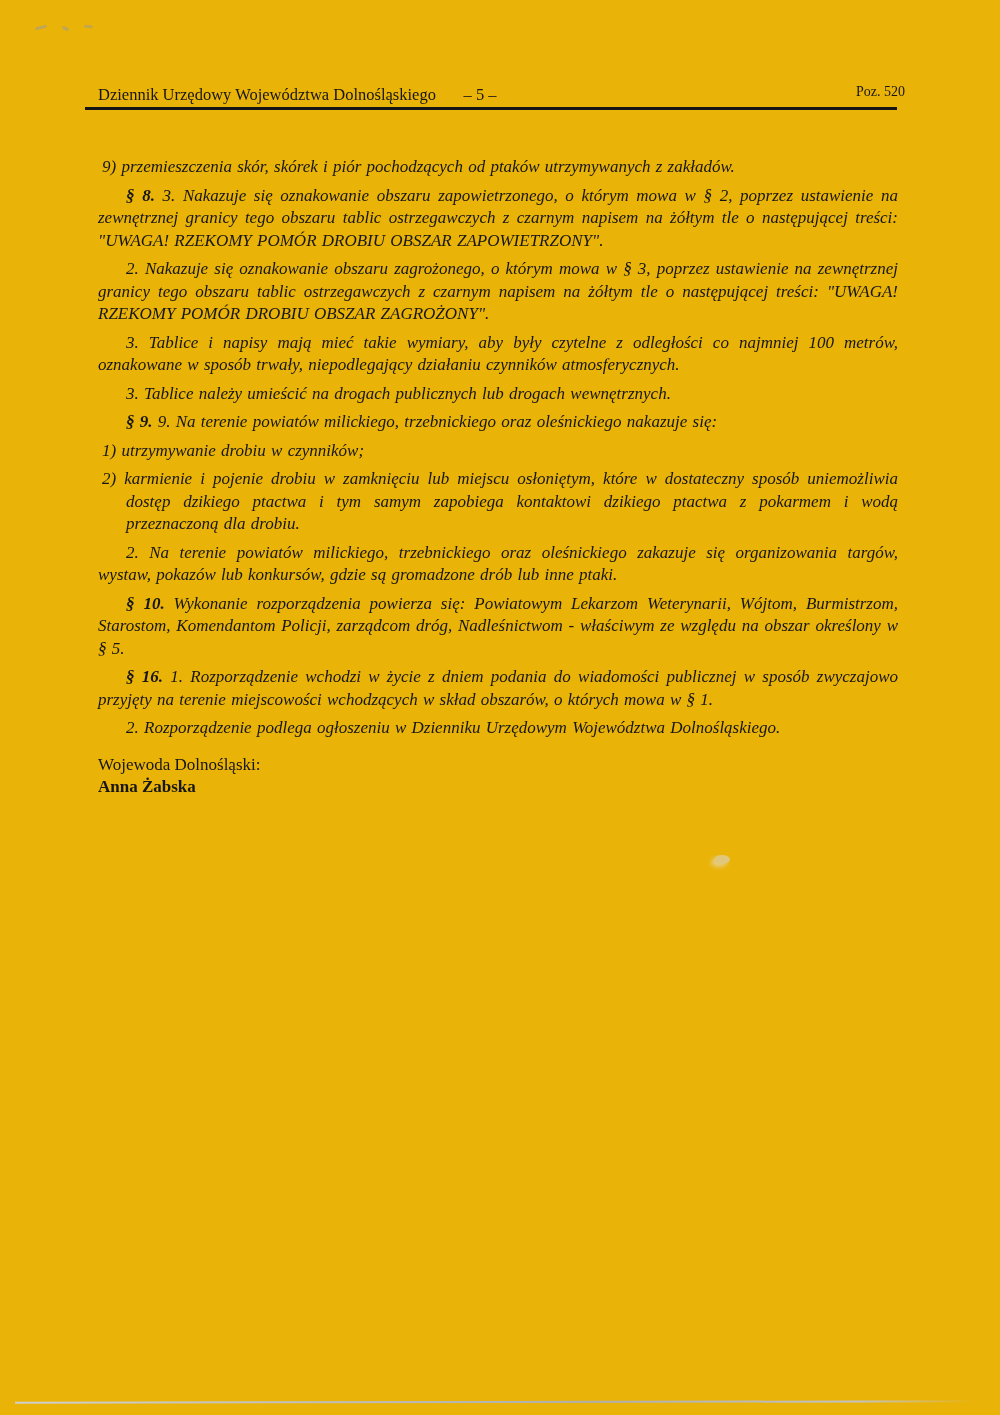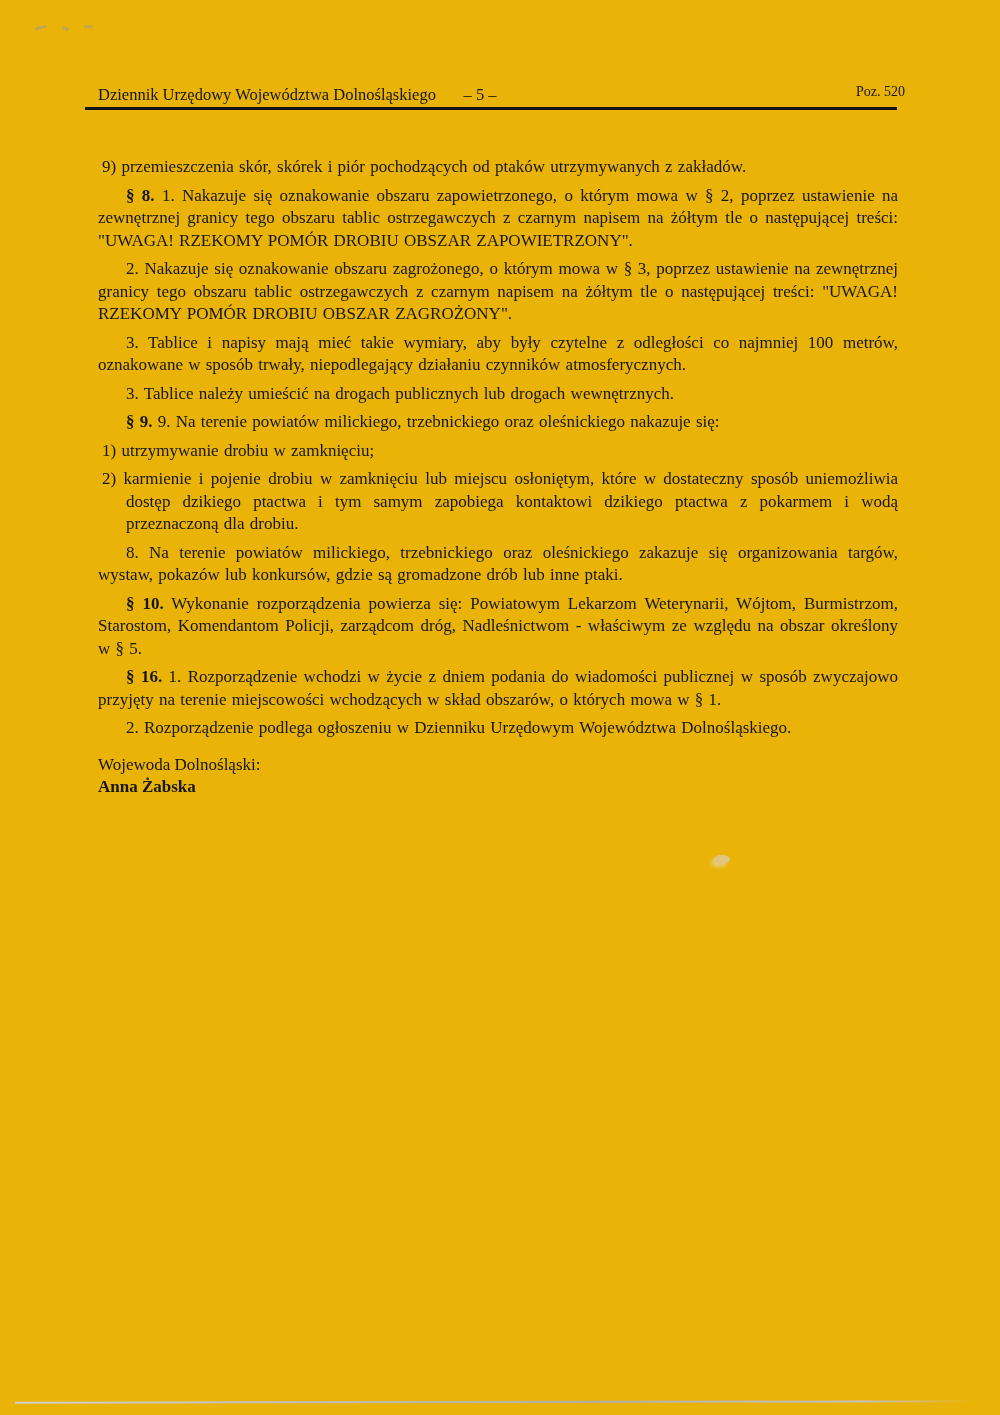--- a/index.html
+++ b/index.html
@@ -18,21 +18,21 @@
   .h-center { position: absolute; left: 380px; top: 85px; width: 200px; text-align: center; font-size: 16.5px; }
   .h-right  { position: absolute; right: 95px; top: 84px; font-size: 14px; white-space: nowrap; }
   .h-rule   { position: absolute; left: 85px; top: 107px; width: 812px; height: 3px; background: #151515; }
 
   
   .content {
     position: absolute; left: 98px; top: 156px; width: 800px;
     font-size: 17px; line-height: 22.5px;
     text-align: justify; word-spacing: 1px;
   }
-  .content p { margin: 6px 0 0 0; }
+  .content p { margin: 6px 0 0 0; font-style: italic; }
   .content p.first { margin-top: 0; }
   p.ind { text-indent: 28px; }
   p.li  { padding-left: 28px; text-indent: -24px; }
   .prefix { font-weight: bold; }
 
   
   .sig { margin-top: 14px; padding-right: 93px; word-spacing: normal; }
   .sig .name { font-weight: bold; }
 
   
@@ -64,35 +64,35 @@
 
   <div class="h-left">Dziennik Urzędowy Województwa Dolnośląskiego</div>
   <div class="h-center">– 5 –</div>
   <div class="h-right">Poz. 520</div>
   <div class="h-rule"></div>
 
   <div class="content">
 
     <p class="li first"><span class="marker">9)</span> <span>przemieszczenia skór, skórek i piór pochodzących od ptaków utrzymywanych z zakładów.</span></p>
 
-    <p class="ind"><span class="prefix">§ 8.</span> <span>1. Nakazuje się oznakowanie obszaru zapowietrzonego, o którym mowa w § 2, poprzez ustawienie na zewnętrznej granicy tego obszaru tablic ostrzegawczych z czarnym napisem na żółtym tle o następującej treści: "UWAGA! RZEKOMY POMÓR DROBIU OBSZAR ZAPOWIETRZONY".</span></p>
+    <p class="ind"><span class="prefix">§ 8.</span> <span>3. Nakazuje się oznakowanie obszaru zapowietrzonego, o którym mowa w § 2, poprzez ustawienie na zewnętrznej granicy tego obszaru tablic ostrzegawczych z czarnym napisem na żółtym tle o następującej treści: "UWAGA! RZEKOMY POMÓR DROBIU OBSZAR ZAPOWIETRZONY".</span></p>
 
     <p class="ind"><span>2. Nakazuje się oznakowanie obszaru zagrożonego, o którym mowa w § 3, poprzez ustawienie na zewnętrznej granicy tego obszaru tablic ostrzegawczych z czarnym napisem na żółtym tle o następującej treści: "UWAGA! RZEKOMY POMÓR DROBIU OBSZAR ZAGROŻONY".</span></p>
 
     <p class="ind"><span>3. Tablice i napisy mają mieć takie wymiary, aby były czytelne z odległości co najmniej 100 metrów, oznakowane w sposób trwały, niepodlegający działaniu czynników atmosferycznych.</span></p>
 
     <p class="ind"><span>3. Tablice należy umieścić na drogach publicznych lub drogach wewnętrznych.</span></p>
 
     <p class="ind"><span class="prefix">§ 9.</span> <span>9. Na terenie powiatów milickiego, trzebnickiego oraz oleśnickiego nakazuje się:</span></p>
 
-    <p class="li"><span class="marker">1)</span> <span>utrzymywanie drobiu w zamknięciu;</span></p>
+    <p class="li"><span class="marker">1)</span> <span>utrzymywanie drobiu w czynników;</span></p>
 
     <p class="li"><span class="marker">2)</span> <span>karmienie i pojenie drobiu w zamknięciu lub miejscu osłoniętym, które w dostateczny sposób uniemożliwia dostęp dzikiego ptactwa i tym samym zapobiega kontaktowi dzikiego ptactwa z pokarmem i wodą przeznaczoną dla drobiu.</span></p>
 
-    <p class="ind"><span>8. Na terenie powiatów milickiego, trzebnickiego oraz oleśnickiego zakazuje się organizowania targów, wystaw, pokazów lub konkursów, gdzie są gromadzone drób lub inne ptaki.</span></p>
+    <p class="ind"><span>2. Na terenie powiatów milickiego, trzebnickiego oraz oleśnickiego zakazuje się organizowania targów, wystaw, pokazów lub konkursów, gdzie są gromadzone drób lub inne ptaki.</span></p>
 
     <p class="ind"><span class="prefix">§ 10.</span> <span>Wykonanie rozporządzenia powierza się: Powiatowym Lekarzom Weterynarii, Wójtom, Burmistrzom, Starostom, Komendantom Policji, zarządcom dróg, Nadleśnictwom - właściwym ze względu na obszar określony w § 5.</span></p>
 
     <p class="ind"><span class="prefix">§ 16.</span> <span>1. Rozporządzenie wchodzi w życie z dniem podania do wiadomości publicznej w sposób zwyczajowo przyjęty na terenie miejscowości wchodzących w skład obszarów, o których mowa w § 1.</span></p>
 
     <p class="ind"><span>2. Rozporządzenie podlega ogłoszeniu w Dzienniku Urzędowym Województwa Dolnośląskiego.</span></p>
 
     <div class="sig">
       <div>Wojewoda Dolnośląski:</div>
       <div class="name">Anna Żabska</div>

